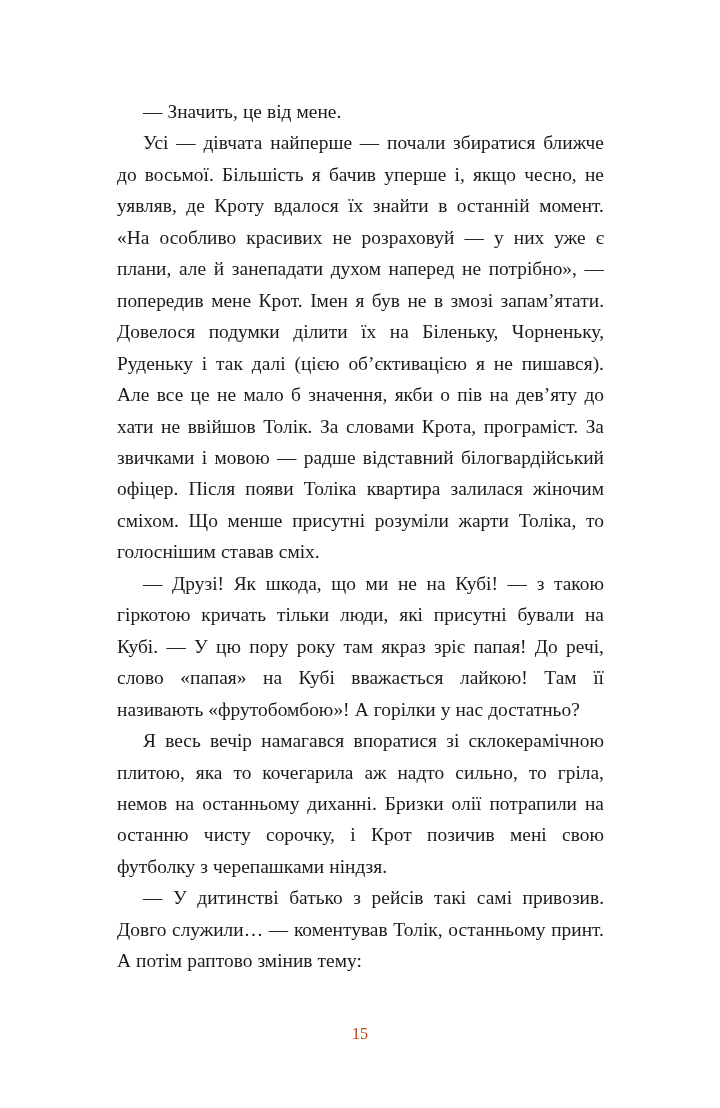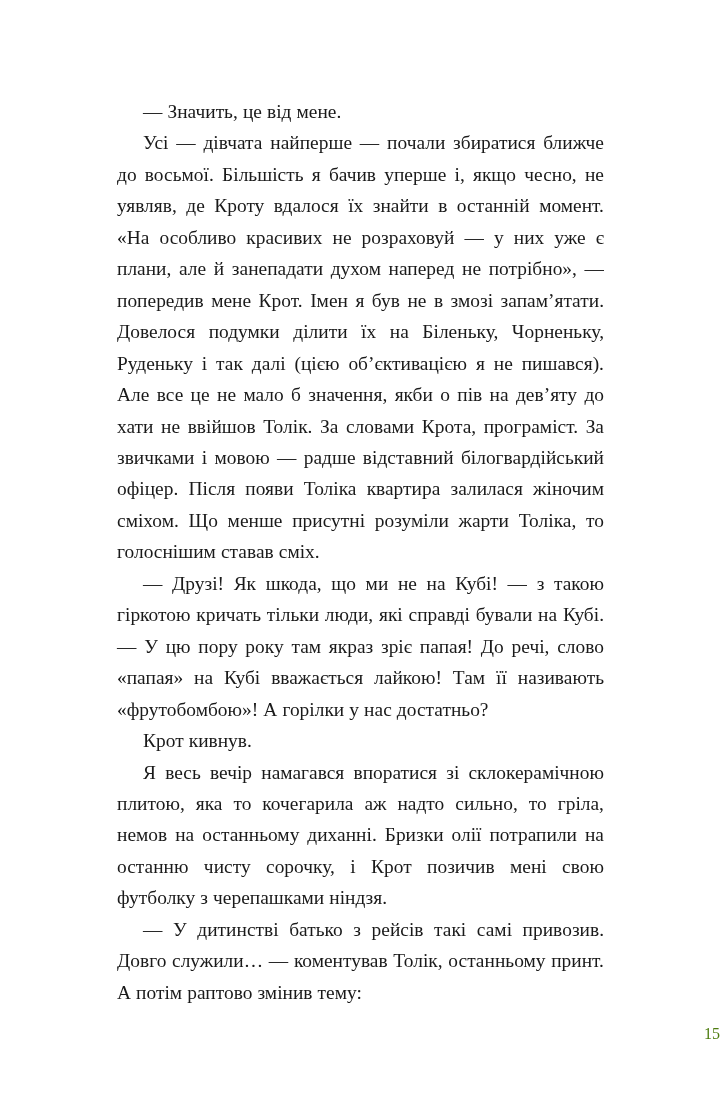--- a/index.html
+++ b/index.html
@@ -44,36 +44,35 @@
     word-spacing: 0.2px;
     hyphens: manual;
     -webkit-hyphens: manual;
   }
 
   .page-number {
     position: absolute;
     left: 0;
     top: 1016px;
     width: 720px;
-    text-align: right;
+    text-align: center;
     font-size: 16px;
     line-height: 20px;
-    color: #4d7c0f;
+    color: #c2410c;
     font-family: "Liberation Serif", "DejaVu Serif", serif;
   }
 </style>
 </head>
 <body>
 
 <div class="page">
 
   <div class="text-block">
     <p class="para">— Значить, це від мене.</p>
     <p class="para">Усі — дівчата найперше — почали збиратися ближче до восьмої. Більшість я бачив уперше і, якщо чесно, не уявляв, де Кроту вдалося їх знайти в останній момент. «На особливо красивих не розраховуй — у них уже є плани, але й занепадати духом наперед не потрібно», — попередив мене Крот. Імен я був не в змозі запам’ятати. Довелося подумки ділити їх на Біленьку, Чорненьку, Руденьку і так далі (цією об’єктивацією я не пишався). Але все це не мало б значення, якби о пів на дев’яту до хати не ввійшов Толік. За словами Крота, програміст. За звичками і мовою — радше відставний білогвардійський офіцер. Після появи Толіка квартира залилася жіночим сміхом. Що менше присутні розуміли жарти Толіка, то голоснішим ставав сміх.</p>
-    <p class="para">— Друзі! Як шкода, що ми не на Кубі! — з такою гіркотою кричать тільки люди, які справді бували на Кубі. — У цю пору року там якраз зріє папая! До речі, слово «папая» на Кубі вважається лайкою! Там її називають «фрутобомбою»! А горілки у нас достатньо?</p>
-    <p class="para">Крот кивнув.</p>
+    <p class="para">— Друзі! Як шкода, що ми не на Кубі! — з такою гіркотою кричать тільки люди, які присутні бували на Кубі. — У цю пору року там якраз зріє папая! До речі, слово «папая» на Кубі вважається лайкою! Там її називають «фрутобомбою»! А горілки у нас достатньо?</p>
     <p class="para">Я весь вечір намагався впоратися зі склокерамічною плитою, яка то кочегарила аж надто сильно, то гріла, немов на останньому диханні. Бризки олії потрапили на останню чисту сорочку, і Крот позичив мені свою футболку з черепашками ніндзя.</p>
     <p class="para">— У дитинстві батько з рейсів такі самі привозив. Довго служили… — коментував Толік, останньому принт. А потім раптово змінив тему:</p>
   </div>
 
   <div class="page-number">15</div>
 
 </div>
 
 </body></html>

